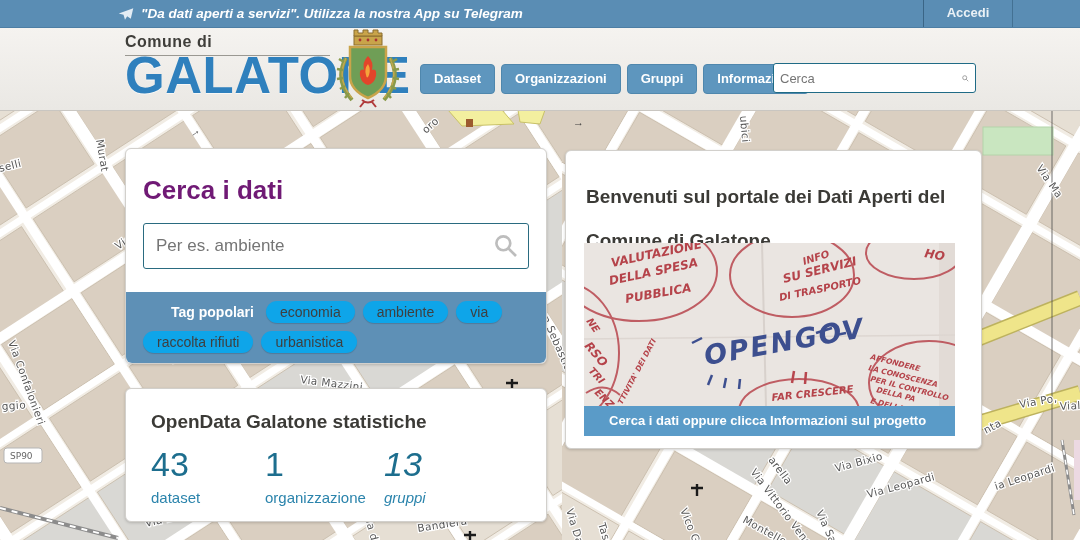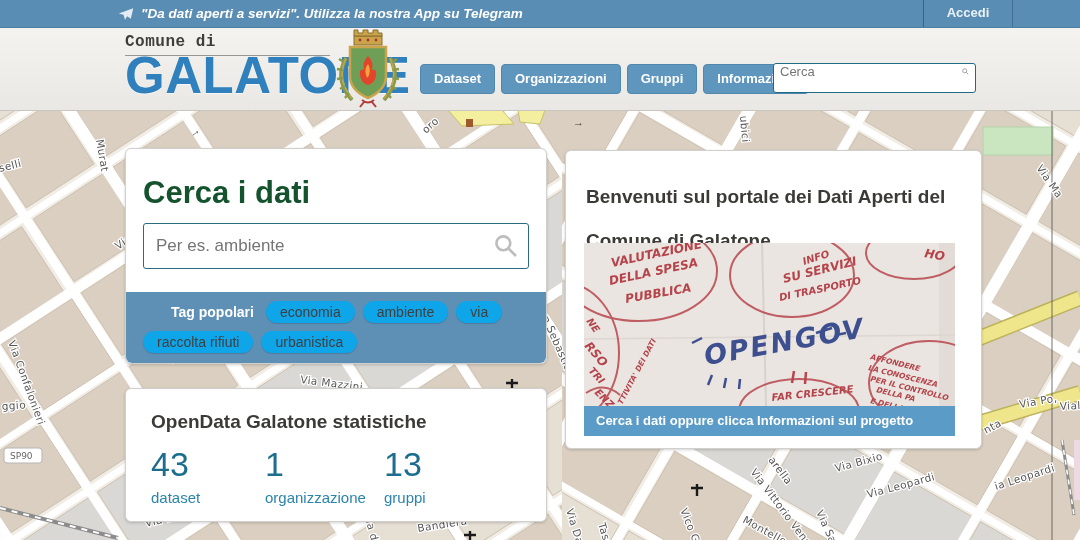--- a/index.html
+++ b/index.html
@@ -16,75 +16,75 @@
          text-align:center;color:#eaf1f6;font-size:13px;font-weight:bold;
          border-left:1px solid rgba(0,30,50,.35);border-right:1px solid rgba(0,30,50,.25);
          cursor:pointer;}
 
   
   .header{position:absolute;left:0;top:27px;width:1080px;height:83px;
           background:linear-gradient(#f5f3f0,#eae8e4);
           border-bottom:1px solid #c9c6c1;z-index:30;}
   .brand{position:absolute;left:125px;top:6px;width:215px;cursor:pointer;}
   .brand-small{font-size:16px;font-weight:bold;color:#3f3e3a;letter-spacing:.5px;
-               padding-bottom:4px;border-bottom:1px solid #9a9892;display:block;width:205px;font-family:Liberation Mono, monospace;}
+               padding-bottom:4px;border-bottom:1px solid #9a9892;display:block;width:205px;}
   .brand-large{font-family:Liberation Sans, sans-serif;font-weight:bold;font-size:51px;
                color:#2f80bd;letter-spacing:.5px;line-height:40px;display:block;
                text-shadow:0 1px 0 rgba(255,255,255,.6);}
   .arms{position:absolute;left:336px;top:1px;}
   .nav{position:absolute;left:420px;top:37px;display:flex;gap:6px;}
   .nav-btn{background:#5e96be;color:#fff;font-size:13px;font-weight:bold;
            padding:7px 13px;border-radius:4px;border:1px solid #4f87ad;
            line-height:14px;cursor:pointer;white-space:nowrap;}
   .hsearch{position:absolute;left:773px;top:36px;width:201px;height:28px;
            background:#fff;border:1px solid #1f6b86;border-radius:3px;
-           display:flex;align-items:flex-start;}
+           display:flex;align-items:center;}
   .hsearch input{flex:1;border:0;outline:0;background:transparent;
                  font-size:13px;color:#444;padding:0 6px;font-family:inherit;}
   .hsearch .mag{margin-right:6px;}
 
   
   .map{position:absolute;left:0;top:110px;width:1080px;height:430px;z-index:1;cursor:grab;}
   text.maplbl{font-family:"DejaVu Sans",sans-serif;font-size:10.5px;fill:#575757;
               paint-order:stroke;stroke:#ffffff;stroke-width:2.4px;letter-spacing:.4px;}
   text.sp{font-family:"DejaVu Sans",sans-serif;font-size:9px;fill:#666;stroke:none;}
   text.arrow{font-size:11px;fill:#3a3a3a;stroke:none;}
 
   
   .card{position:absolute;background:#fff;border:1px solid #d2d0cc;border-radius:6px;
         box-shadow:0 1px 3px rgba(0,0,0,.18);z-index:10;}
   .card-search{left:125px;top:148px;width:420px;height:214px;}
-  .card-search h2{margin:26px 0 4px 17px;font-size:31px;color:#14532d;}
+  .card-search h2{margin:26px 0 4px 17px;font-size:26px;color:#701a75;}
   .panel-search{position:absolute;left:17px;top:74px;width:384px;height:44px;
                 border:1px solid #2a6b80;border-radius:3px;background:#fff;
                 display:flex;align-items:center;}
   .panel-search input{flex:1;border:0;outline:0;font-size:17px;color:#555;
                       padding:0 12px;background:transparent;font-family:inherit;}
   .panel-search .mag{margin-right:10px;}
   .tagbar{position:absolute;left:0;bottom:0;width:420px;box-sizing:border-box;
           background:#5e90b6;border-radius:0 0 6px 6px;padding:9px 14px 10px 17px;
           display:flex;flex-wrap:wrap;align-items:center;gap:8px;}
   .tagbar .taglabel{color:#fff;font-weight:bold;font-size:14px;margin-right:4px;margin-left:28px;}
   .tagpill{background:#0ea5e9;color:#3f3f3f;font-size:14px;padding:3px 14px;
            border-radius:13px;cursor:pointer;box-shadow:0 1px 1px rgba(0,0,0,.15);}
 
   .card-stats{left:125px;top:388px;width:420px;height:132px;}
   .card-stats h3{margin:22px 0 0 25px;font-size:19px;color:#3b3a36;}
   .stats-row{display:flex;margin:12px 0 0 25px;gap:24px;}
-  .stat-c1{width:90px;} .stat-c2{width:95px;} .stat-c3{width:auto;}
+  .stat-c1{width:90px;} .stat-c2{width:95px;} .stat-c3{width:auto;font-style:italic;}
   .stat-num{font-size:34px;color:#1d6e8e;line-height:38px;}
   .stat-lbl{font-size:15px;color:#2b84ac;margin-top:6px;white-space:nowrap;}
 
   .card-welcome{left:565px;top:150px;width:415px;height:297px;}
   .card-welcome h2{margin:24px 20px 0 20px;font-size:19px;line-height:44px;
                    color:#3b3a36;font-weight:bold;}
   .photo{position:absolute;left:18px;top:92px;width:371px;height:163px;overflow:hidden;}
   .caption{position:absolute;left:18px;top:255px;width:371px;height:30px;
            background:#5a9bc8;color:#fff;font-size:13px;font-weight:bold;
-           line-height:30px;padding-left:12px;box-sizing:border-box;white-space:nowrap;}
+           line-height:30px;padding-left:25px;box-sizing:border-box;white-space:nowrap;}
   text.ph-red{font:italic bold 12px "DejaVu Sans",sans-serif;fill:#b5434a;}
   text.ph-red-sm{font:italic bold 10px "DejaVu Sans",sans-serif;fill:#b5434a;}
   text.ph-red-xs{font:italic bold 7.5px "DejaVu Sans",sans-serif;fill:#b5434a;}
   text.ph-blue{font:italic bold 27px "DejaVu Sans",sans-serif;fill:#3d4f8f;letter-spacing:2px;}
 </style>
 </head>
 <body>
 
 <div class="screen">
 

